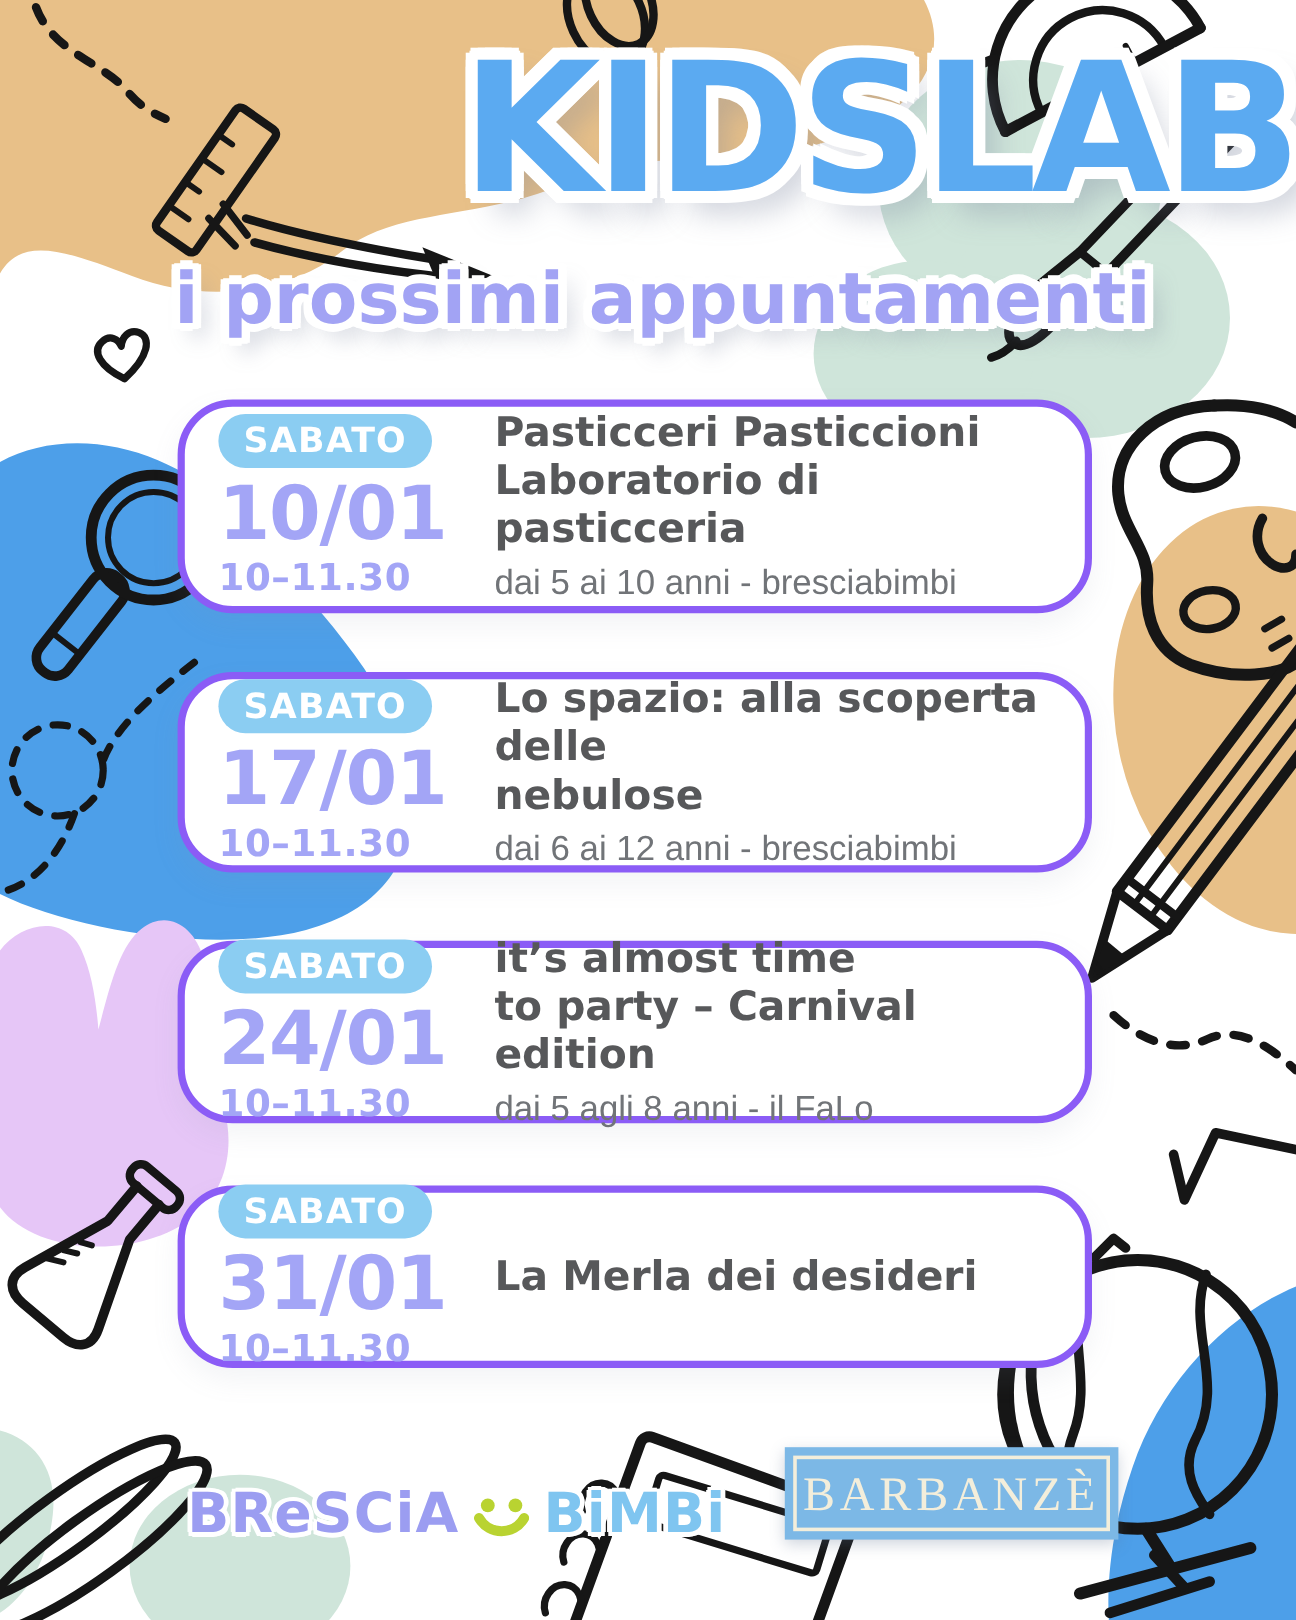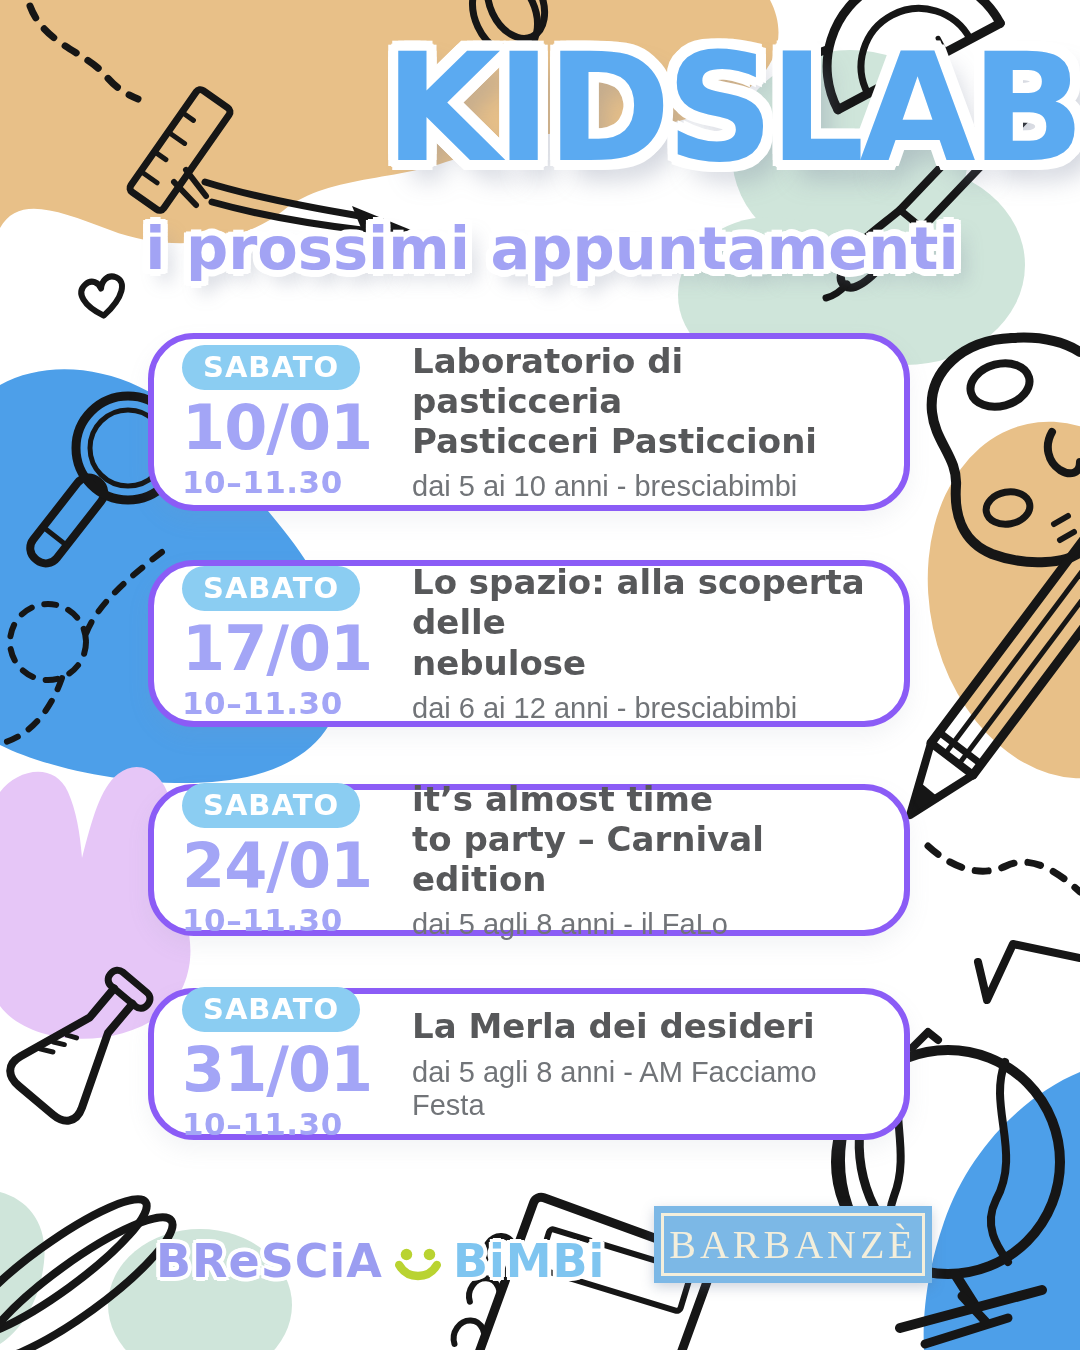--- a/index.html
+++ b/index.html
@@ -191,22 +191,22 @@
   <div class="subtitle">i prossimi appuntamenti</div>
 
   <div class="card card1">
     <div class="leftcol">
       <div class="badge">SABATO</div>
       <div class="date">10/01</div>
       <div class="time">10–11.30</div>
     </div>
     <div class="rightcol">
       <div class="etitle">
+        <div>Pasticceri Pasticcioni</div>
         <div>Laboratorio di pasticceria</div>
-        <div>Pasticceri Pasticcioni</div>
       </div>
       <div class="edetails">dai 5 ai 10 anni - bresciabimbi</div>
     </div>
   </div>
 
   <div class="card card2">
     <div class="leftcol">
       <div class="badge">SABATO</div>
       <div class="date">17/01</div>
       <div class="time">10–11.30</div>
@@ -239,21 +239,20 @@
     <div class="leftcol">
       <div class="badge">SABATO</div>
       <div class="date">31/01</div>
       <div class="time">10–11.30</div>
     </div>
     <div class="rightcol">
       <div class="etitle">
         <div>La Merla dei desideri</div>
         <div></div>
       </div>
-      <div class="edetails">dai 5 agli 8 anni - AM Facciamo Festa</div>
     </div>
   </div>
 
   <div class="brescia">
     <span class="bb1">BReSCiA</span>
     <svg class="smiley" viewBox="0 0 44 36" aria-hidden="true">
       <circle cx="11" cy="8" r="5.5" fill="#b9d331"></circle>
       <circle cx="33" cy="8" r="5.5" fill="#b9d331"></circle>
       <path d="M4,18 C12,32 32,32 40,18" stroke="#b9d331" stroke-width="8" fill="none" stroke-linecap="round"></path>
     </svg>

